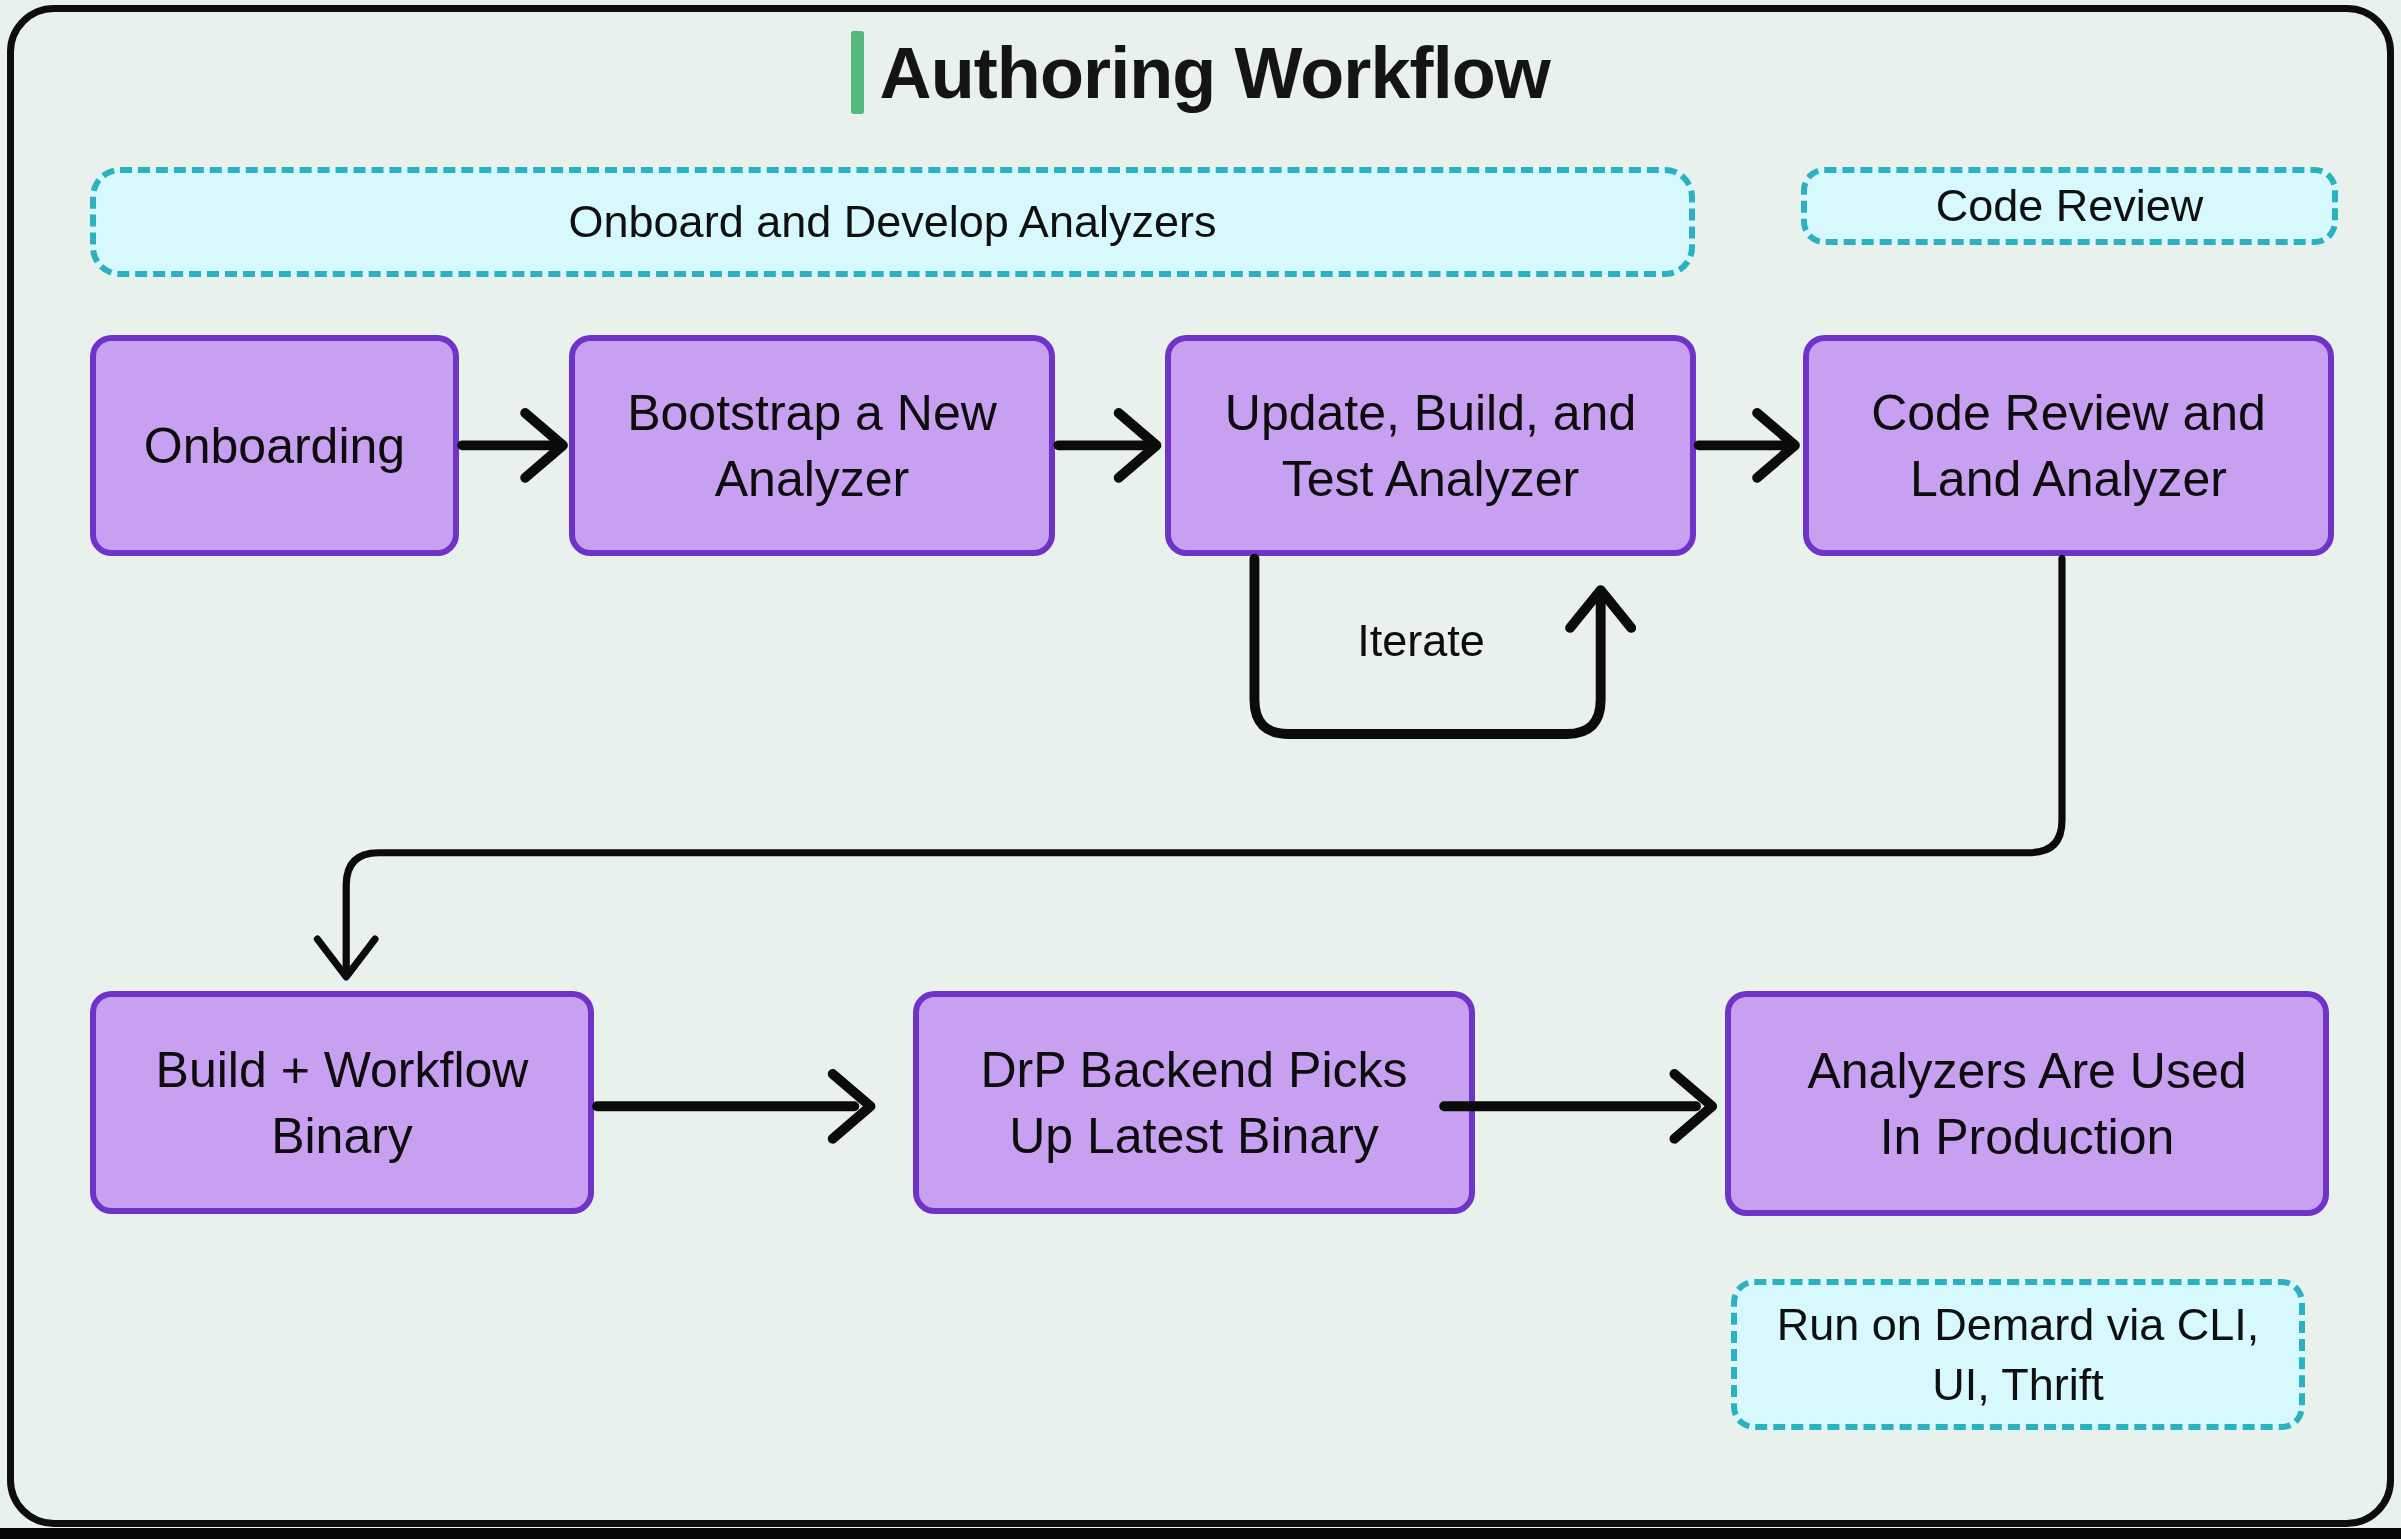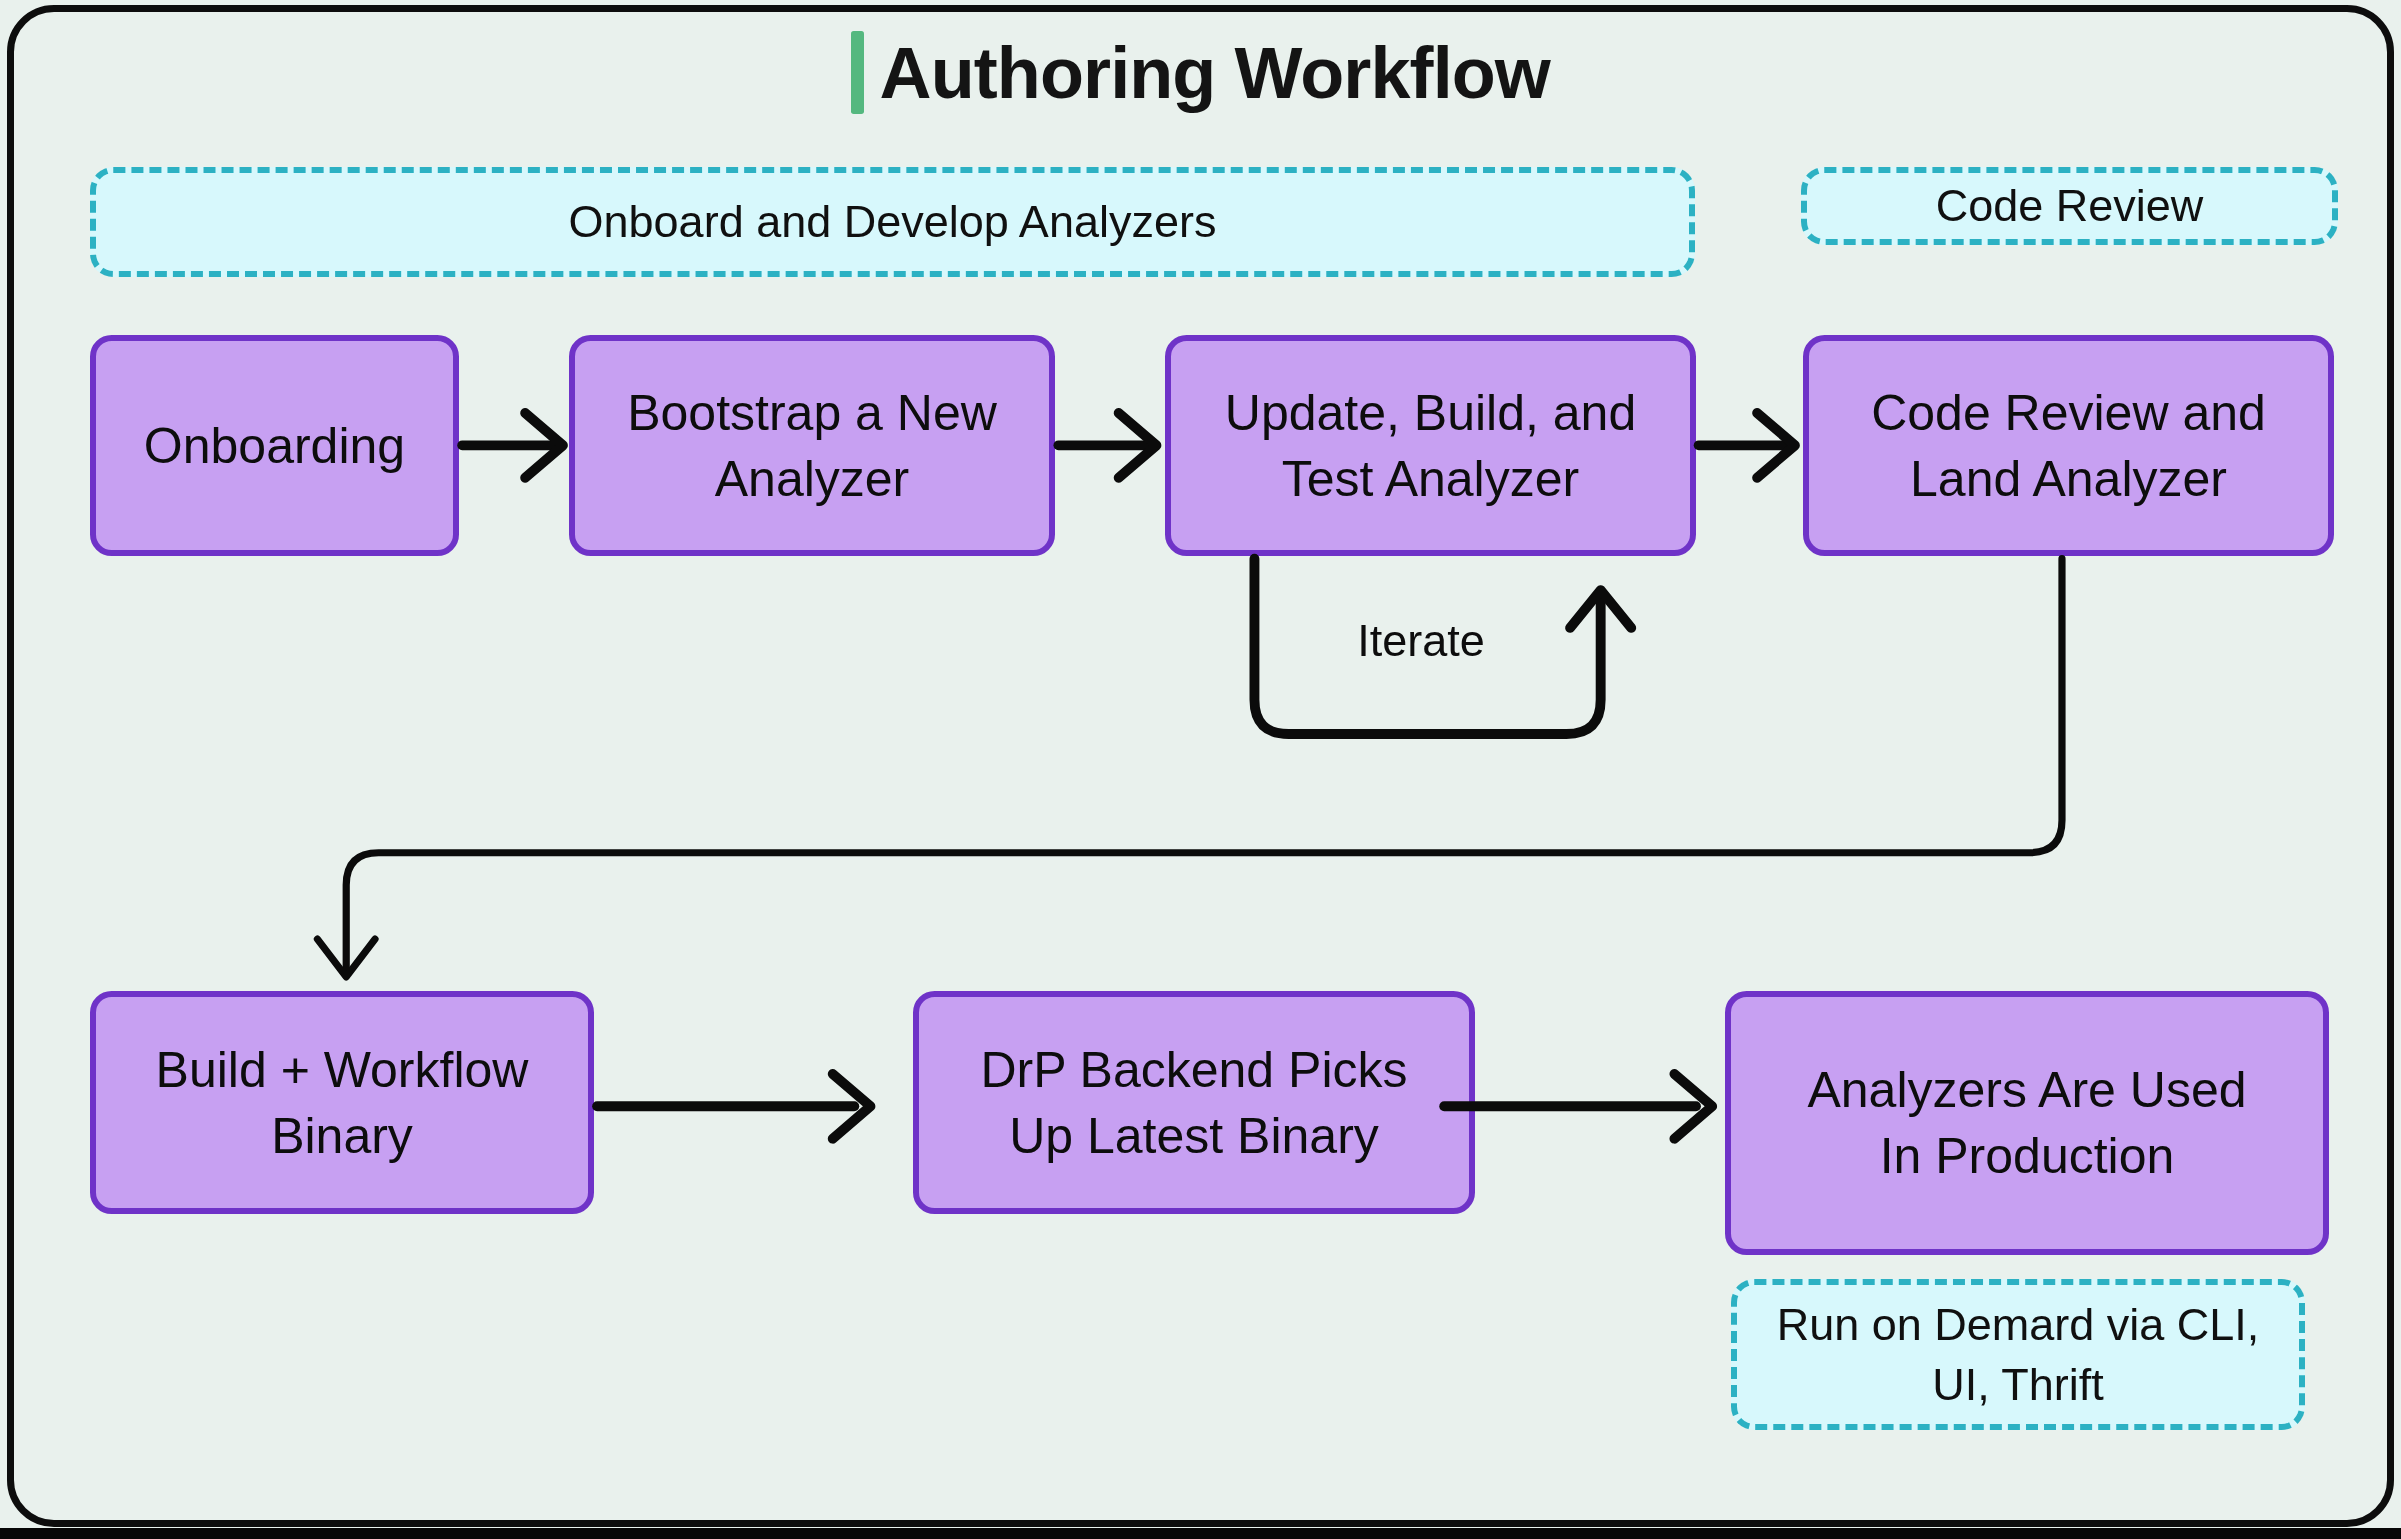--- a/index.html
+++ b/index.html
@@ -53,21 +53,21 @@
     border: 6.3px dashed #2cb1c3;
     background: #d7f8fc;
     border-radius: 23.4px;
     display: flex; align-items: center; justify-content: center;
     text-align: center;
     font-size: 45px;
     color: #101010;
     line-height: 1.32;
     white-space: pre-line;
   }
-  #group-onboard   { left: 90px;  top: 167px;  width: 1605px; height: 110px; }
+  #group-onboard   { left: 90px;  top: 167px;  width: 1605px; height: 110px; border-radius: 30px; }
   #group-review    { left: 1801px; top: 167px;  width: 537px;  height: 78px; }
   #group-cicd      { left: 90px;  top: 1279px; width: 1349px; height: 162px; }
   #group-demand    { left: 1731px; top: 1279px; width: 574px;  height: 151px; }
   
   .node {
     position: absolute;
     border: 6.3px solid #6f33c8;
     background: #c7a0f2;
     border-radius: 21.6px;
     display: flex; align-items: center; justify-content: center;
@@ -77,21 +77,21 @@
     line-height: 1.32;
     white-space: pre-line;
     padding: 0 9px;
   }
   #node-onboarding { left: 90px;  top: 335px;  width: 369px; height: 221px; }
   #node-bootstrap  { left: 569px;  top: 335px;  width: 486px; height: 221px; }
   #node-update     { left: 1165px; top: 335px;  width: 531px; height: 221px; }
   #node-landing    { left: 1803px; top: 335px;  width: 531px; height: 221px; }
   #node-build      { left: 90px;  top: 991px; width: 504px; height: 223px; }
   #node-drp        { left: 877px;  top: 991px; width: 562px; height: 223px; margin-left: 36px; }
-  #node-prod       { left: 1725px; top: 991px; width: 604px; height: 264px; }
+  #node-prod       { left: 1725px; top: 991px; width: 604px; height: 225px; }
   
   .iterate-label {
     position: absolute;
     left: 1286px; top: 615px; width: 270px;
     text-align: center;
     font-size: 45px;
     color: #0d0d0d;
   }
   
   svg.connectors {

